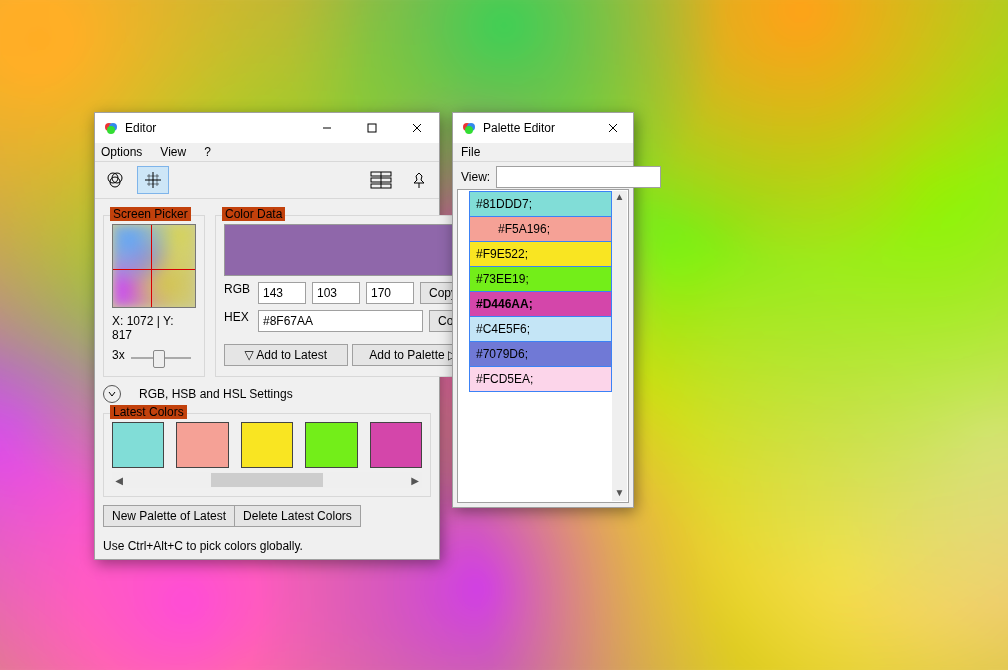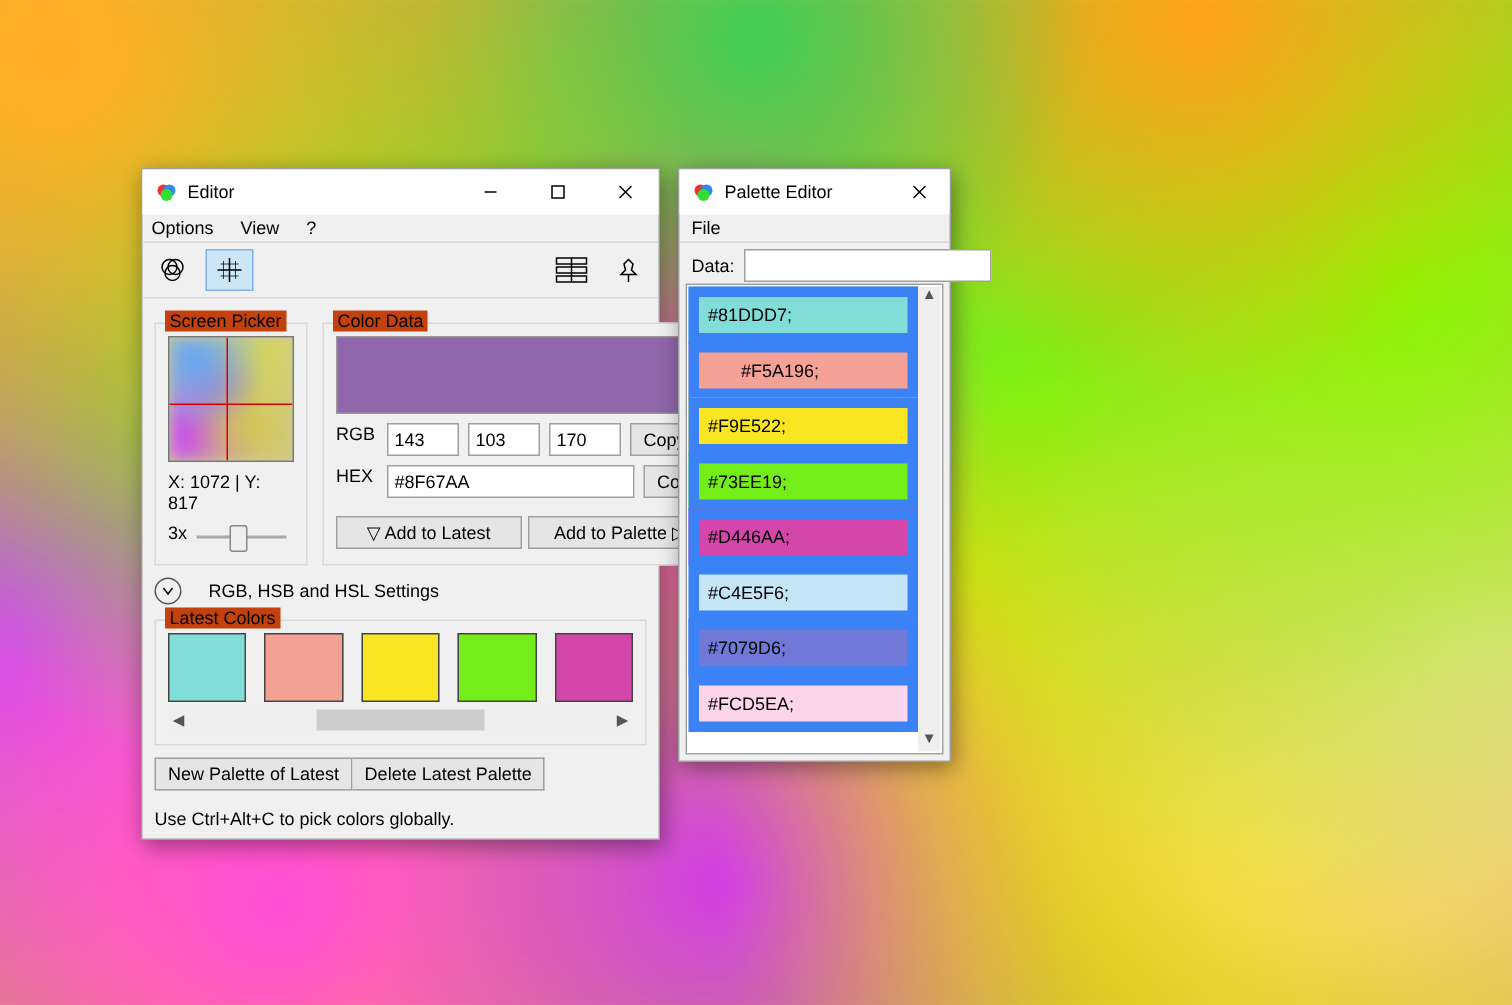--- a/index.html
+++ b/index.html
@@ -58,21 +58,21 @@
       radial-gradient(circle at 46% 40%, #a25fbf 0, transparent 40%);
     filter: blur(4px) saturate(1.3);
   }
   .crossH { position:absolute; left:0; right:0; top:44px; height:1px; background:#d80000; }
   .crossV { position:absolute; top:0; bottom:0; left:38px; width:1px; background:#d80000; }
   .slider { position:relative; width:60px; height:20px; }
   .sltrack{ position:absolute; left:0; right:0; top:9px; height:2px; background:#aaa; }
   .slthumb{ position:absolute; top:2px; left:22px; width:10px; height:16px; background:#eee; border:1px solid #888; border-radius:2px; }
   .palette-list { position:absolute; top:76px; left:4px; right:4px; bottom:4px; background:#fff; border:1px solid #a0a0a0; padding:1px; display:flex; }
   .plist-inner { flex:1; }
-  .prow { height:24px; border:7px solid #3b82f6; display:flex; align-items:center; padding:0 6px; font-size:12px; margin-bottom:-1px;}
+  .prow { height:24px; border:1px solid #3b82f6; display:flex; align-items:center; padding:0 6px; font-size:12px; margin-bottom:-1px;margin-left:10px;}
   .vscroll { width:15px; background:#efefef; display:flex; flex-direction:column; align-items:center; }
   .varrow { height:14px; font-size:10px; color:#555;}
   .statusbar{ padding:6px 8px; font-size:12px; }
   .toolspace { flex:1 }
   .name-row { display:flex; align-items:center; gap:6px; padding:4px 8px;}
   .dup-btn { display:flex; align-items:center; justify-content:center; }
 </style>
 </head>
 <body>
 
@@ -211,21 +211,21 @@
         <div class="scarrow">◀</div>
         <div class="strack">
             <div class="sthumb" style="left:30%; width:40%;"></div>
           </div>
         <div class="scarrow">▶</div>
       </div>
     </div>
 
     <div class="row" style="margin-top:8px; gap:0;">
       <button class="btn">New Palette of Latest</button>
-      <button class="btn" style="border-left:none;">Delete Latest Palette</button>
+      <button class="btn" style="border-left:none;">Delete Latest Colors</button>
     </div>
   </div>
   <div class="statusbar">Use Ctrl+Alt+C to pick colors globally.</div>
 </div>
 
 <div class="window" style="left:452px; top:112px; width:180px; height:394px;">
   <div class="titlebar">
     <span class="titlebar-icon">
       <svg width="16" height="16">
           <circle cx="6" cy="7" r="4" fill="#e33"></circle>
@@ -240,30 +240,30 @@
             <line x1="1" y1="1" x2="9" y2="9" stroke="#000"></line>
             <line x1="9" y1="1" x2="1" y2="9" stroke="#000"></line>
           </svg>
         </div>
     </div>
   </div>
   <div class="menubar" style="padding:2px 8px;">
     <span>File</span>
   </div>
   <div class="name-row">
-    <span>Data:</span>
+    <span>View:</span>
     <input class="txt flex1" value="" style="">
   </div>
   <div class="palette-list">
     <div class="plist-inner" id="plist">
         <div class="prow" style="background: rgb(129, 221, 215);">#81DDD7;</div>
         <div class="prow" style="background: rgb(245, 161, 150); padding-left: 28px;">#F5A196;</div>
         <div class="prow" style="background: rgb(249, 229, 34);">#F9E522;</div>
         <div class="prow" style="background: rgb(115, 238, 25);">#73EE19;</div>
-        <div class="prow" style="background: rgb(212, 70, 170);">#D446AA;</div>
+        <div class="prow" style="background: rgb(212, 70, 170); font-weight: bold;">#D446AA;</div>
         <div class="prow" style="background: rgb(196, 229, 246);">#C4E5F6;</div>
         <div class="prow" style="background: rgb(112, 121, 214);">#7079D6;</div>
         <div class="prow" style="background: rgb(252, 213, 234);">#FCD5EA;</div>
       </div>
     <div class="vscroll">
       <div class="varrow">▲</div>
       <div style="flex:1"></div>
       <div class="varrow">▼</div>
     </div>
   </div>

